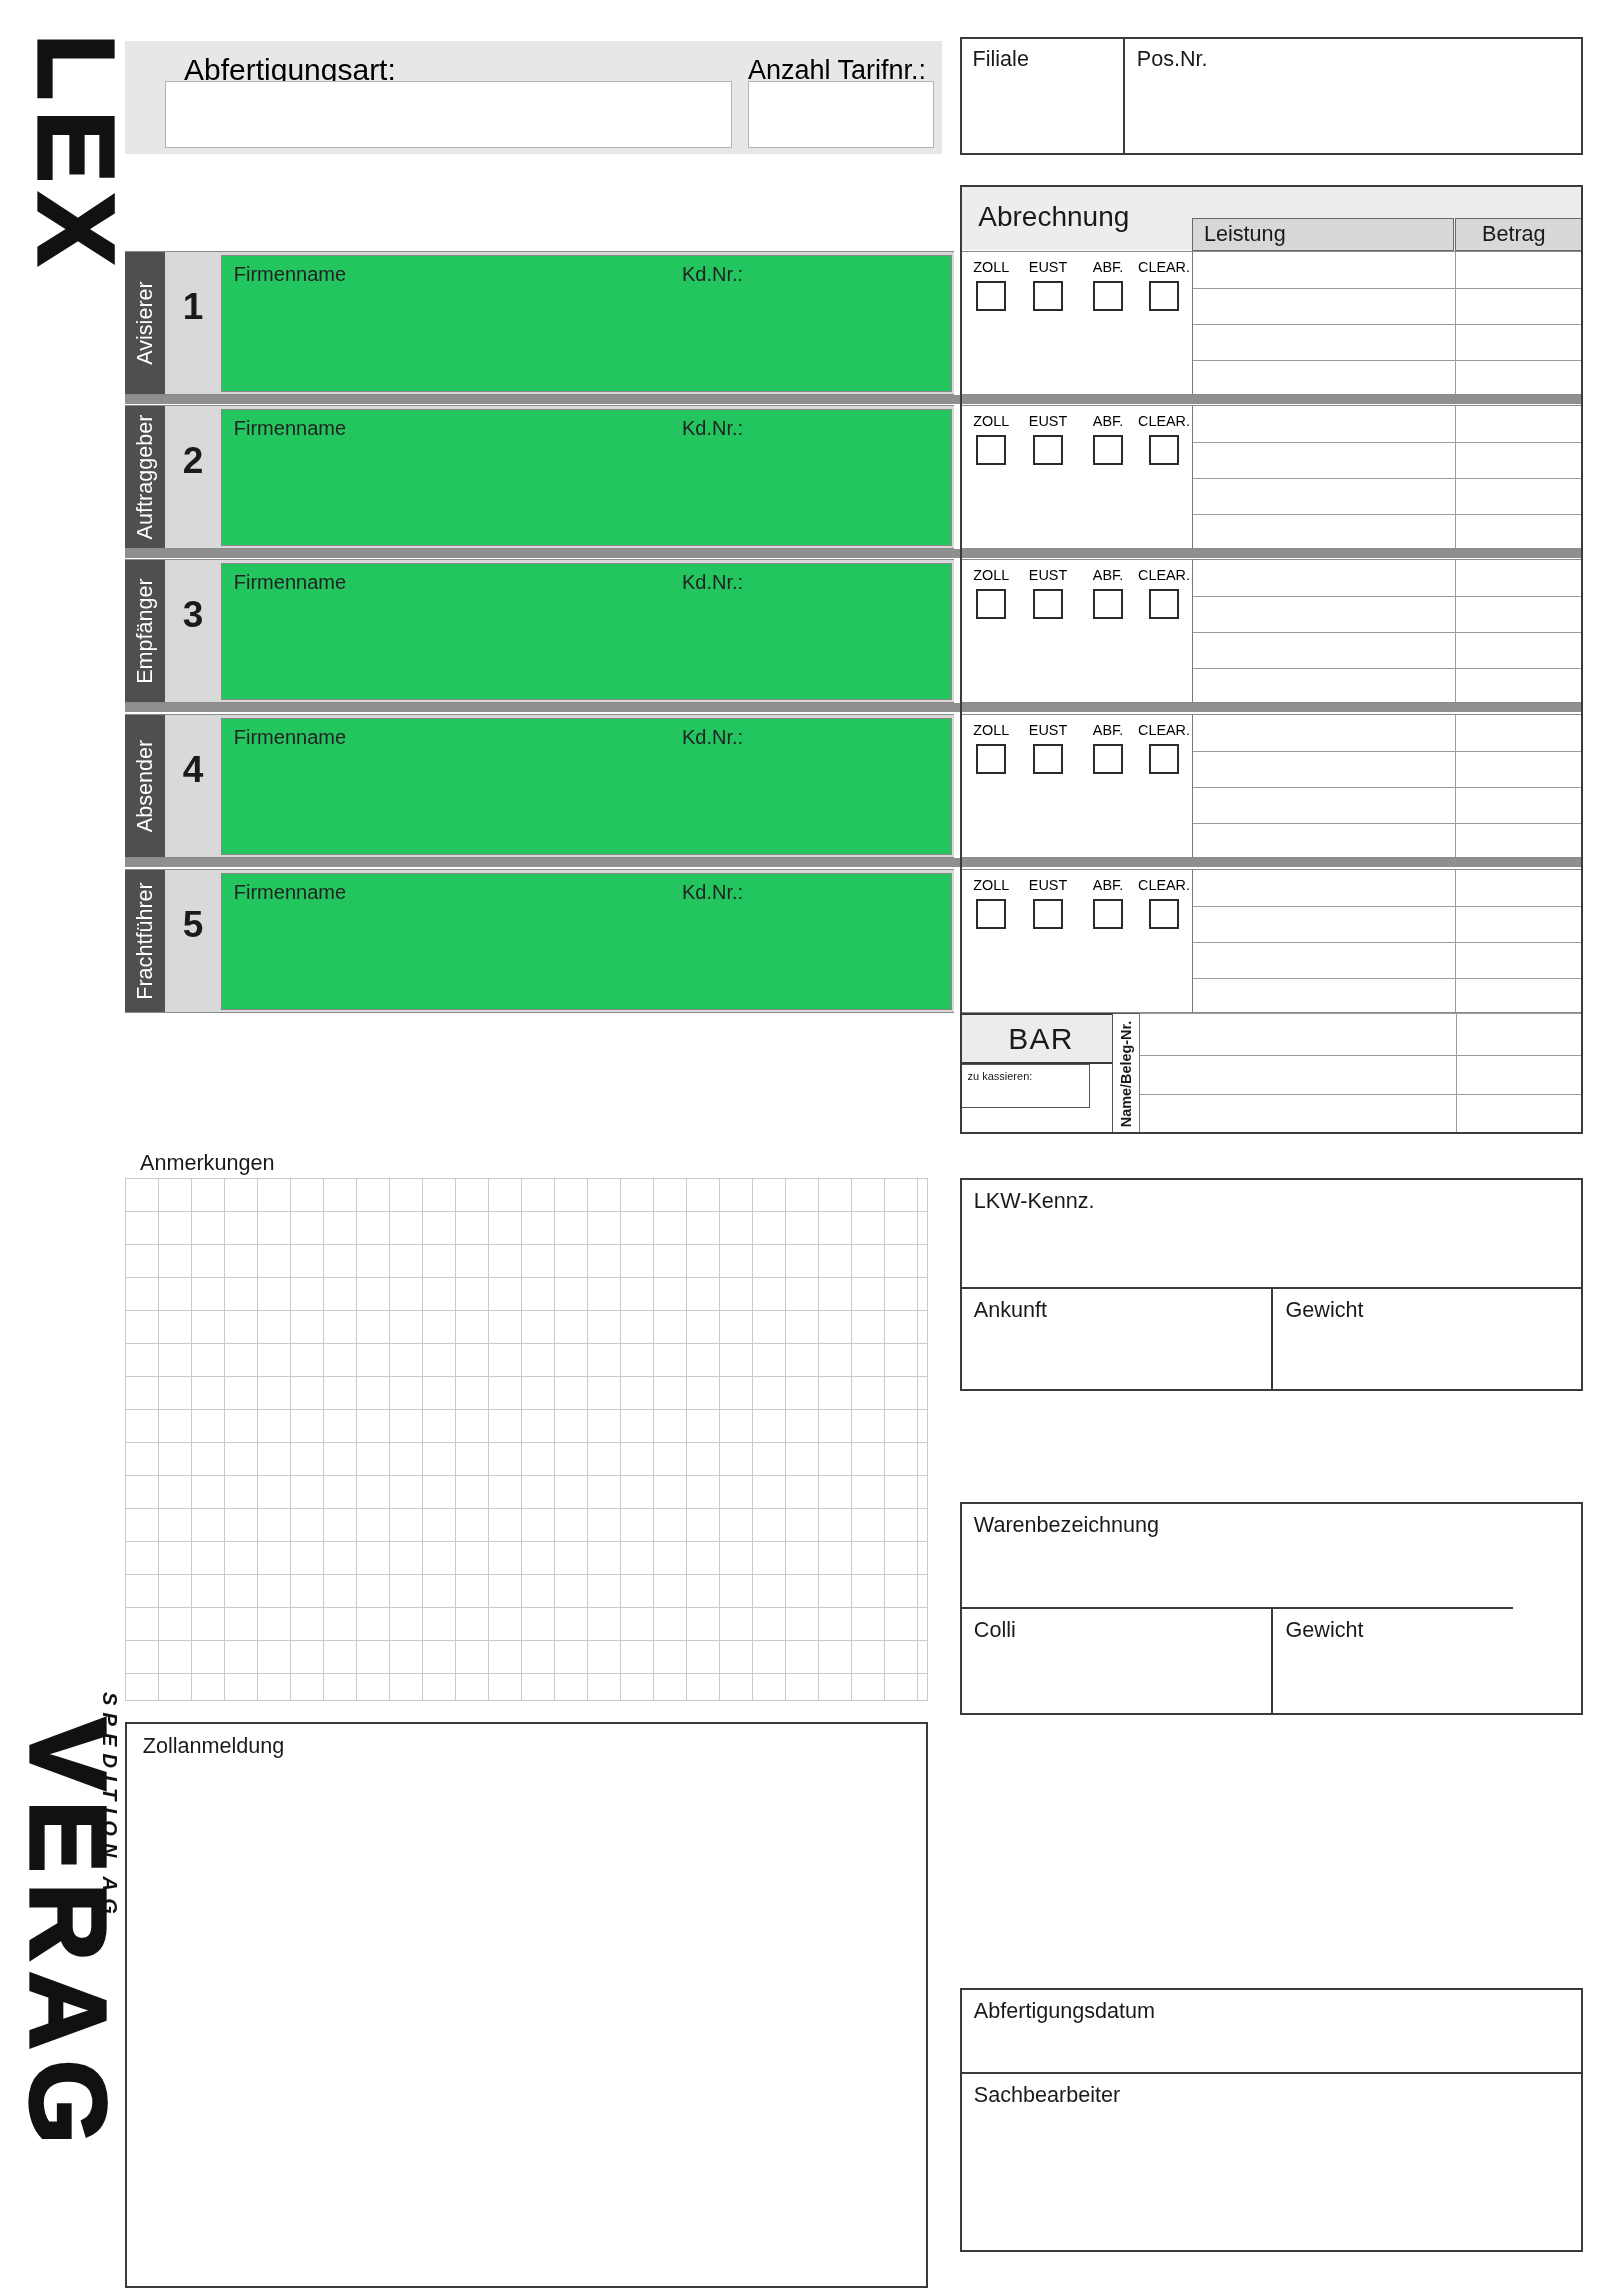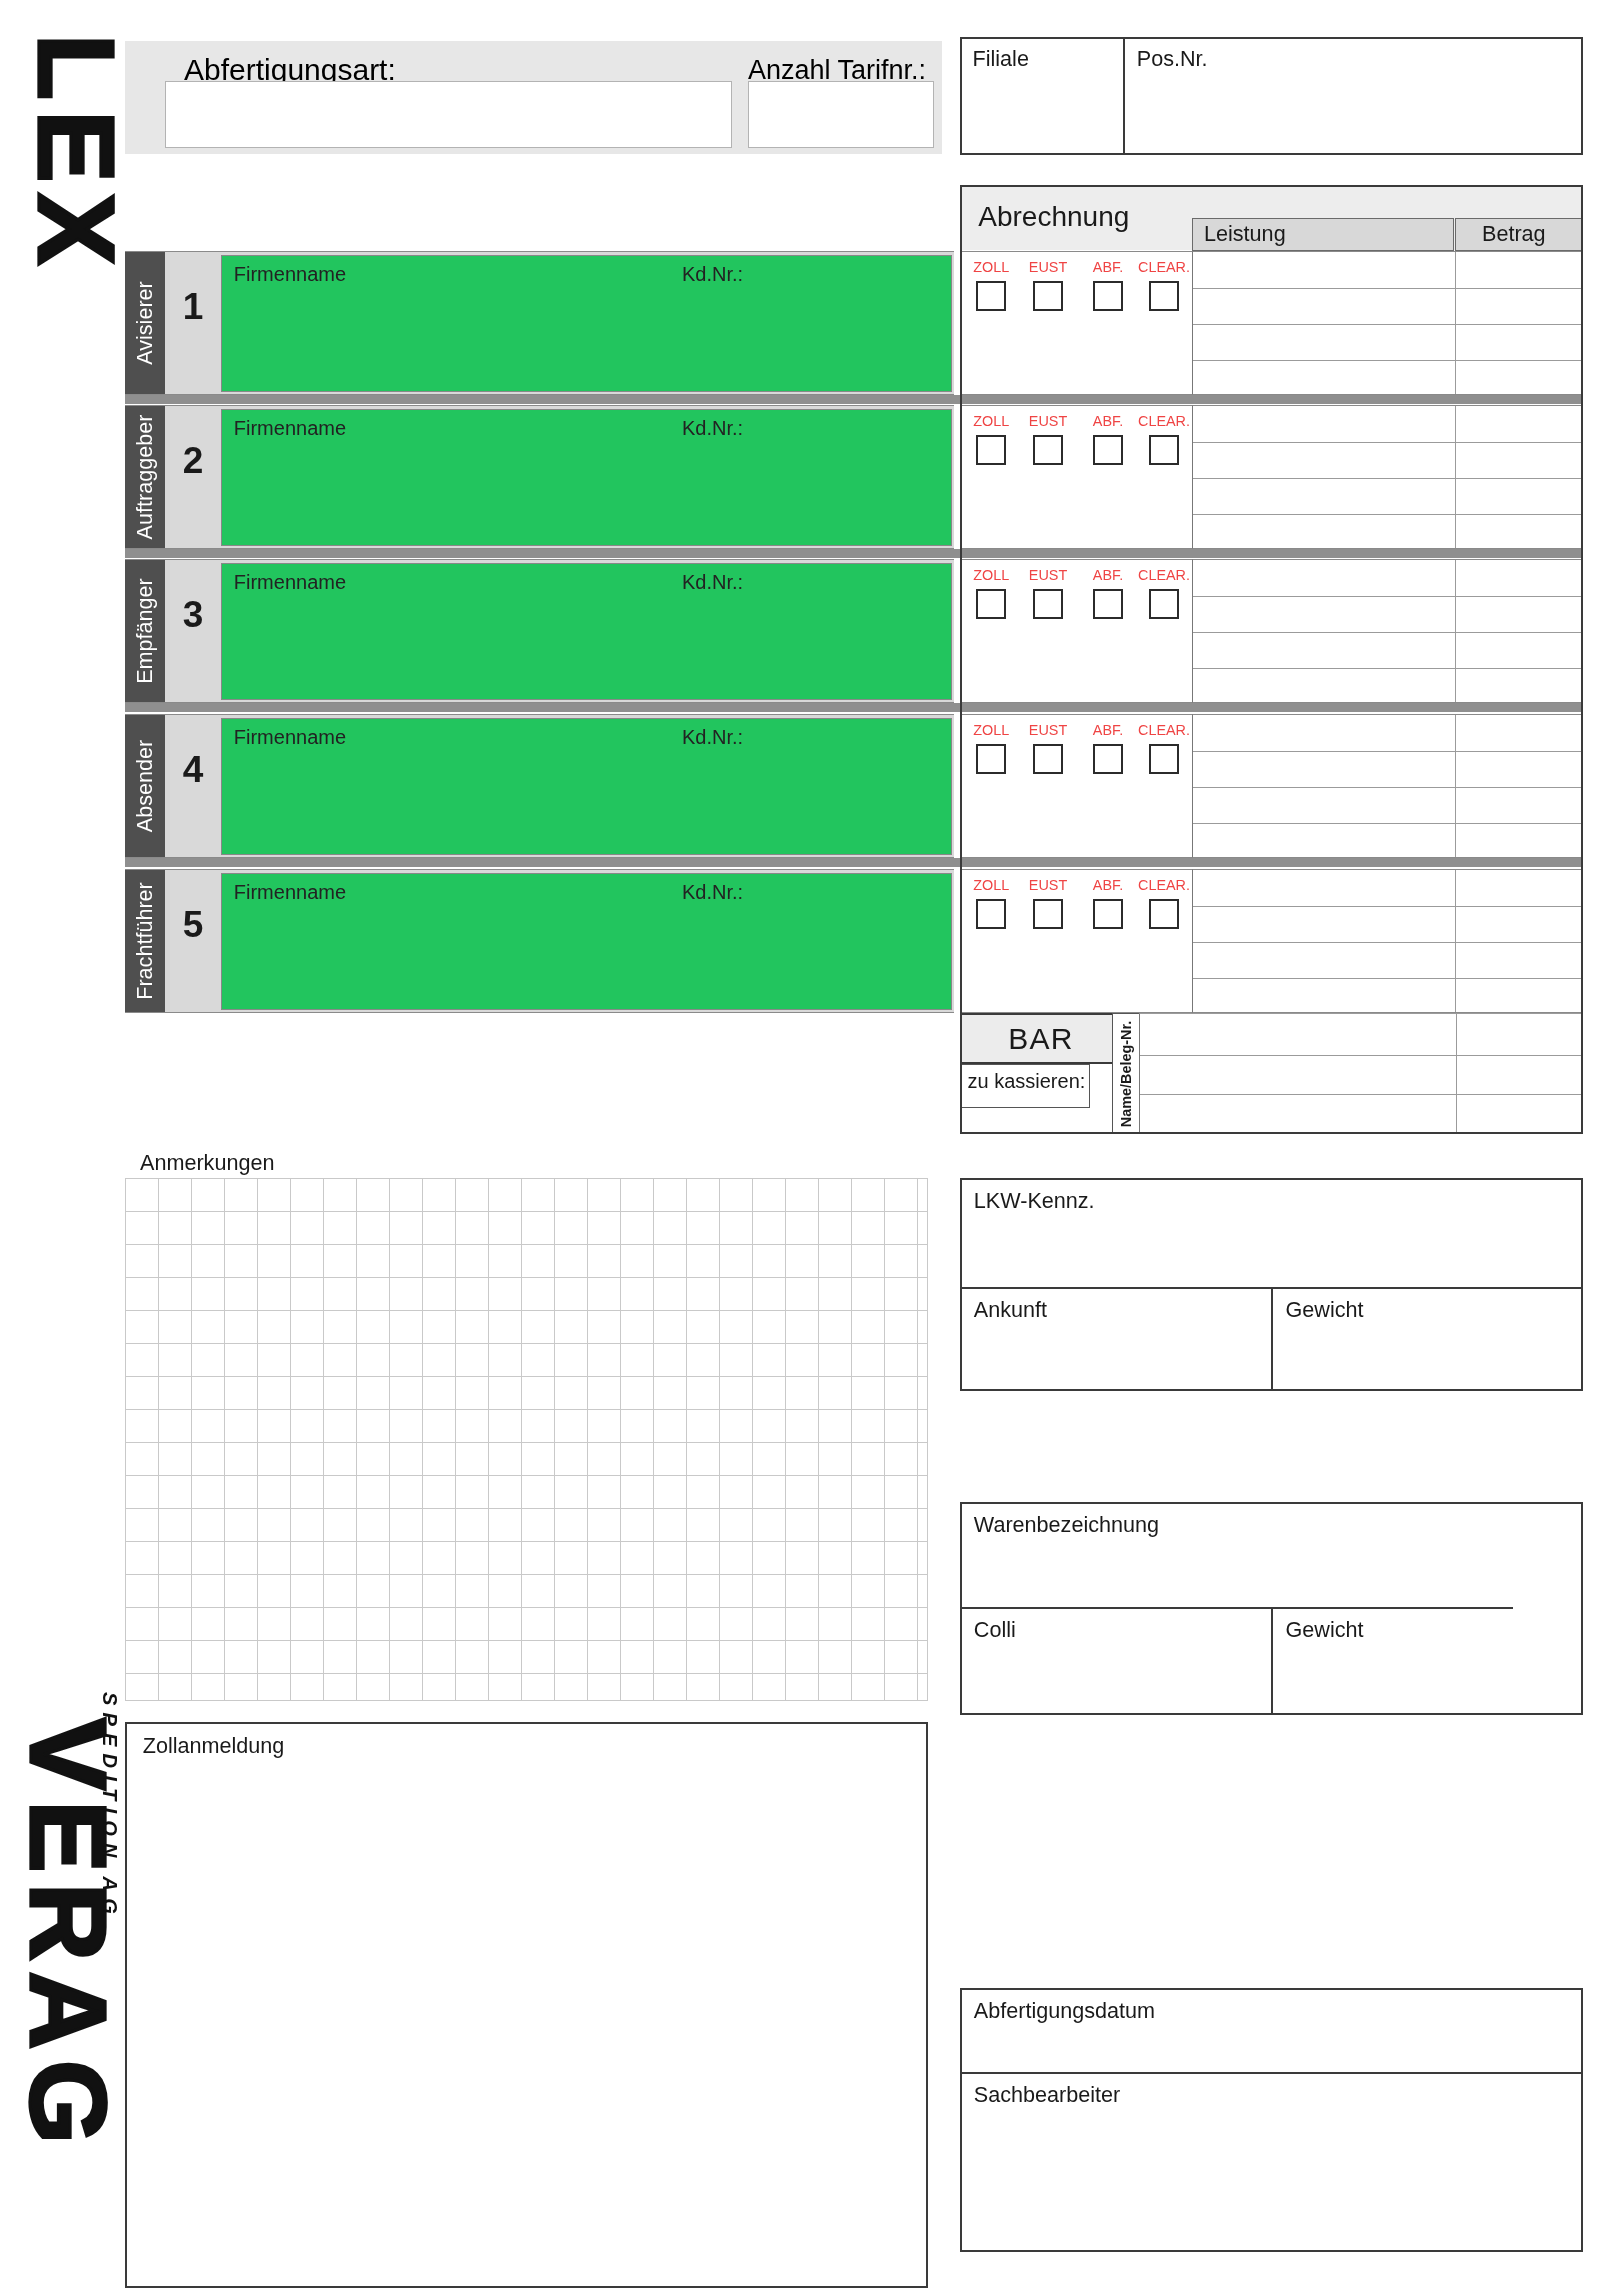--- a/index.html
+++ b/index.html
@@ -39,34 +39,34 @@
     color:#fff;font-size:21.6px;white-space:nowrap}
   .block-num{position:absolute;left:40px;top:34px;width:56px;text-align:center;
     font-size:37px;font-weight:bold;color:#1a1a1a}
   .fieldbox{position:absolute;left:96px;top:3.3px;width:731px;height:137px;background:#22c55e;border:1.3px solid #888}
   .fb-label{position:absolute;top:6.5px;font-size:20px;color:#222;white-space:nowrap}
   .fb-firm{left:11.8px}
   .fb-kdnr{left:460px}
   .cb-panel{position:absolute;left:835px;top:0;width:232px;height:144px;background:#fff;
     border-top:1.3px solid #8a8a8a;border-bottom:1.3px solid #8a8a8a}
   .cb-group{position:absolute;top:0;width:52px;height:100%}
-  .cb-label{position:absolute;top:6.5px;left:0;width:100%;text-align:center;font-size:14.4px;color:#ef4444}
+  .cb-label{position:absolute;top:6.5px;left:0;width:100%;text-align:center;font-size:14.4px;color:#000000}
   .cb-box{position:absolute;top:29px;left:50%;transform:translateX(-50%);width:30px;height:30px;
     background:#fff;border:2px solid #2b2b2b}
   .acc-seg{position:absolute;left:1067px;top:0;width:391px;height:144px;background:#fff;
     border-left:1.3px solid #777;border-top:1.3px solid #8a8a8a;border-bottom:1.3px solid #8a8a8a}
   .rowline{position:absolute;left:0;width:100%;height:1.3px;background:#9b9b9b}
   .colline{position:absolute;left:262px;top:0;bottom:0;width:1.3px;background:#9b9b9b}
   .sep{position:absolute;left:125px;width:1458px;height:9.2px;background:#8f8f8f}
 
   
   .bar-box{position:absolute;left:960px;top:1013px;width:162px;height:51px;background:#ececec;
     border:2px solid #3a3a3a;text-align:center;font-size:30px;font-weight:normal;line-height:47px;letter-spacing:1.3px}
   .kass-box{position:absolute;left:960px;top:1064px;width:130px;height:44px;background:#fff;border:1.3px solid #555}
-  .kass-label{position:absolute;left:6.5px;top:5.2px;font-size:20px}
+  .kass-label{position:absolute;left:6.5px;top:5.2px;font-size:11px}
   .name-strip{position:absolute;left:1112px;top:1013px;width:27.5px;height:121px;background:#fff;border:1.3px solid #555}
   .name-strip span{position:absolute;left:50%;top:50%;transform:translate(-50%,-50%) rotate(-90deg);
     font-size:14.4px;font-weight:bold;white-space:nowrap}
   .bar-table{position:absolute;left:1139px;top:1013px;width:444px;height:121px;background:#fff;
     border-left:1.3px solid #777;border-top:1.3px solid #9b9b9b}
   .bar-table .colline{left:316px}
 
   
   .anm-label{position:absolute;left:140px;top:1150px;font-size:21.6px}
   .grid{position:absolute;left:125px;top:1178px;width:803px;height:523px;

